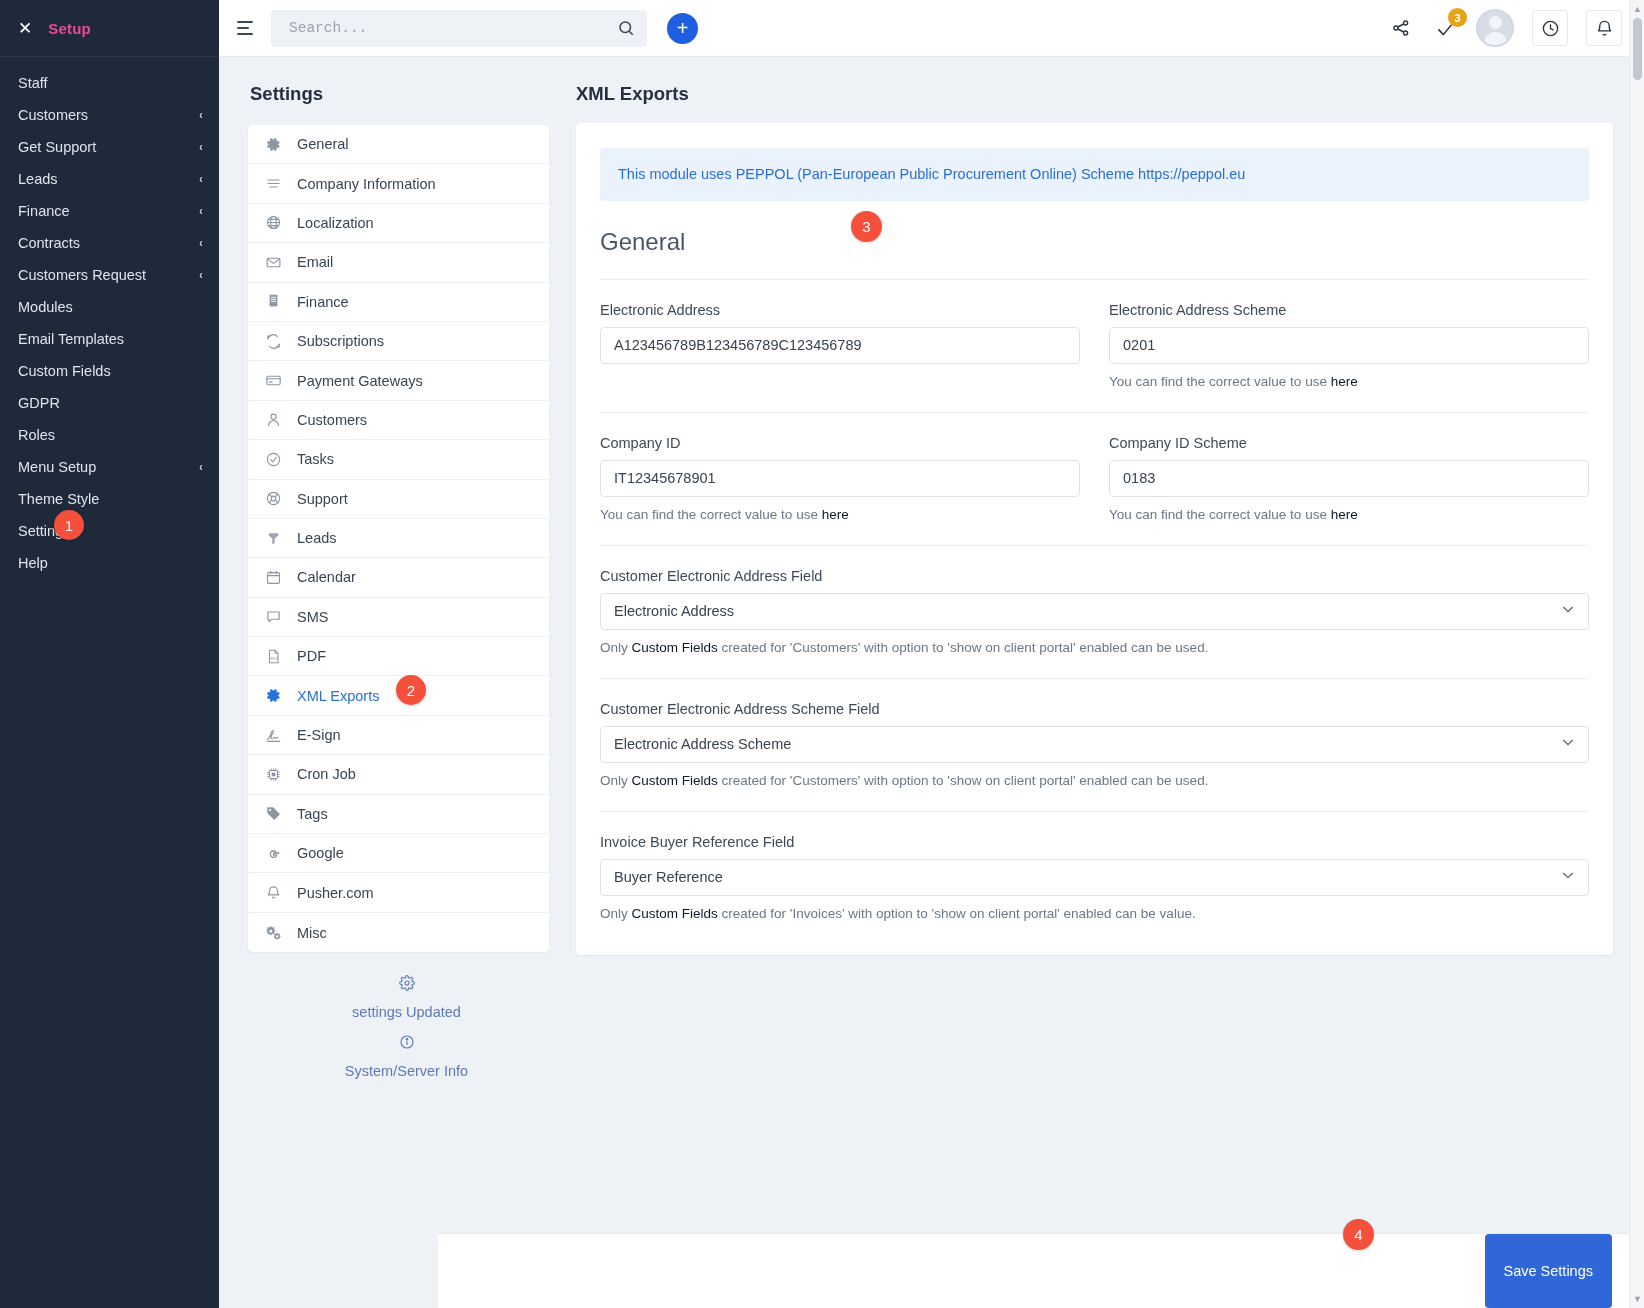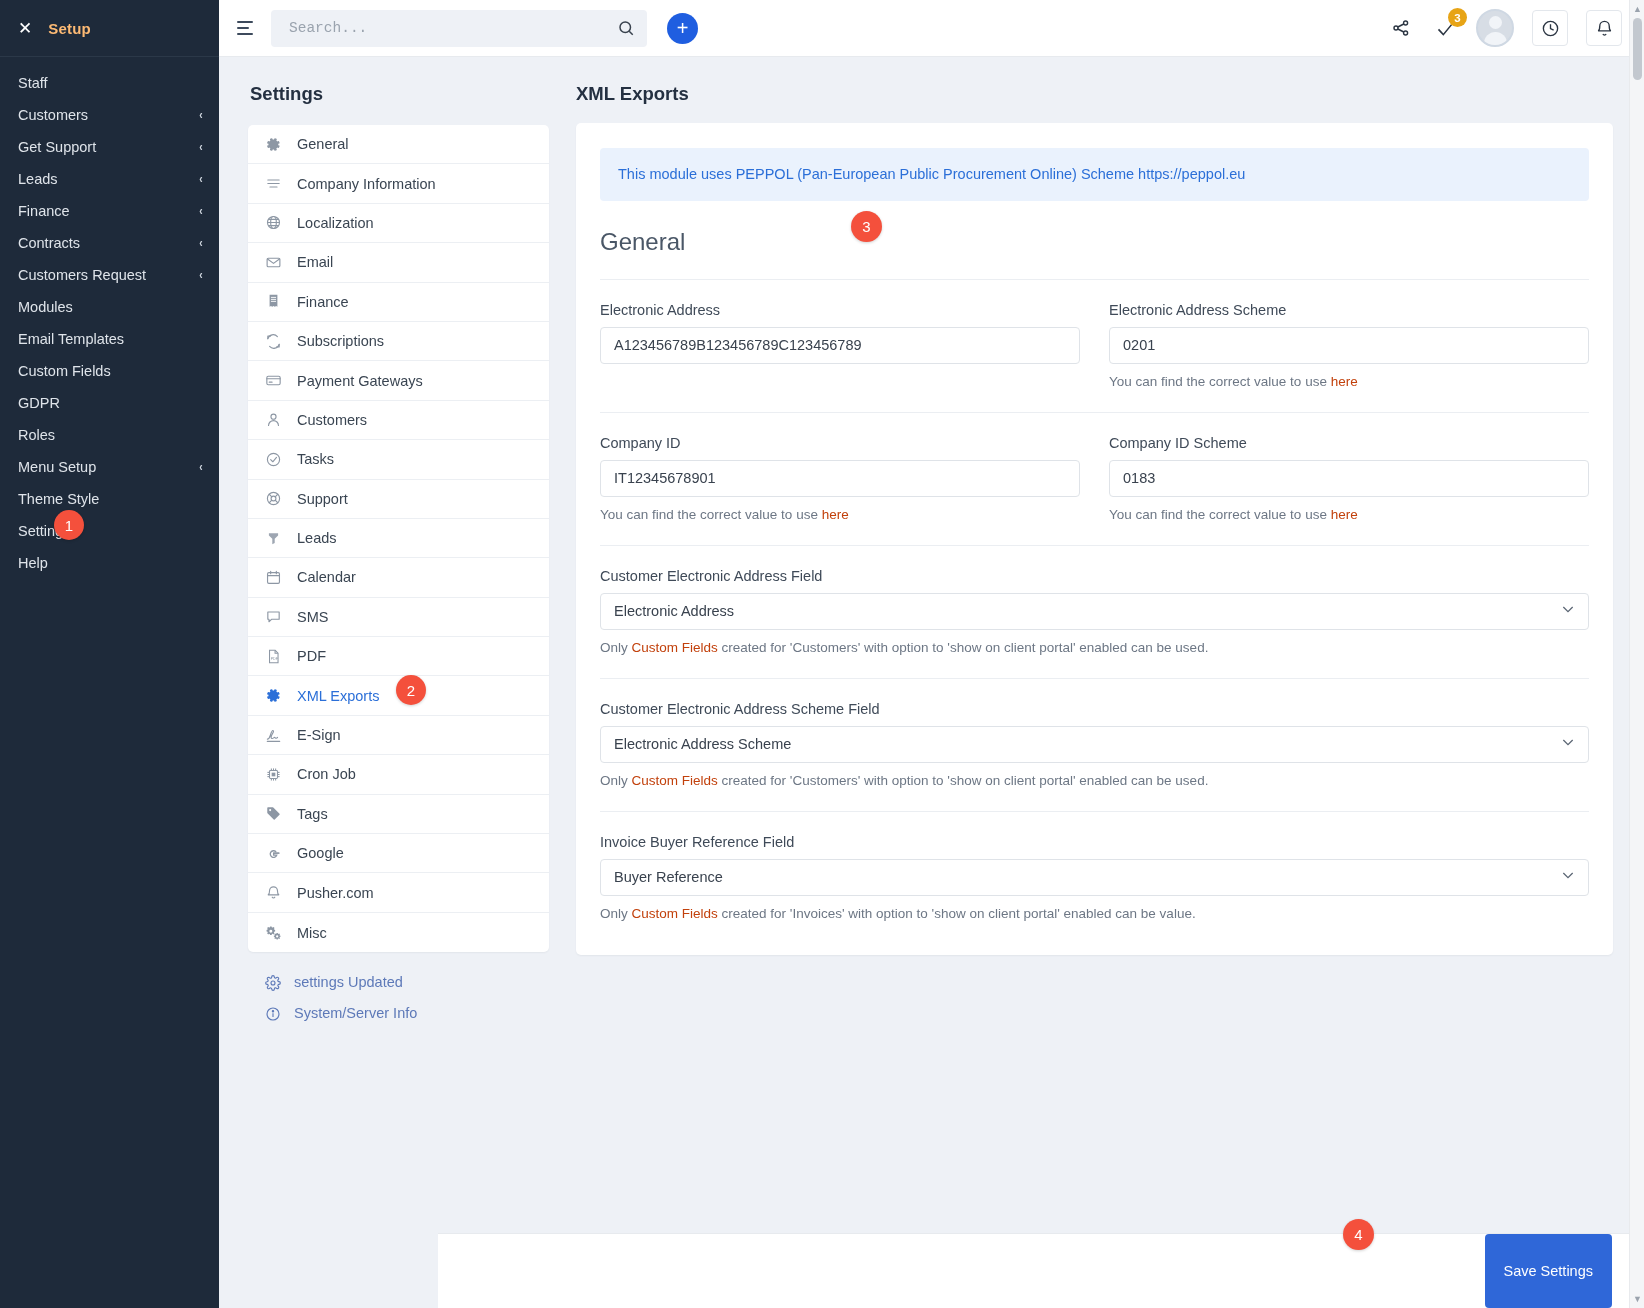--- a/index.html
+++ b/index.html
@@ -18,21 +18,21 @@
     background: #1e2a3a;
     color: #fff;
     position: relative;
   }
   .sidebar-head {
     height: 57px; display: flex; align-items: center;
     padding-left: 18px; gap: 16px;
     border-bottom: 1px solid #2b3848;
   }
   .sb-close { font-size: 17px; color: #fff; line-height: 1; cursor: pointer; }
-  .sb-title { font-size: 15px; font-weight: 600; color: #fdba74; letter-spacing: .2px; }
+  .sb-title { font-size: 15px; font-weight: 600; color: #ec4899; letter-spacing: .2px; }
   .sb-list { padding-top: 10px; }
   .sb-item {
     height: 32px; display: flex; align-items: center;
     padding: 0 16px 0 18px;
     font-size: 14.5px; color: #dfe4ea;
     cursor: pointer; position: relative;
   }
   .sb-item .lbl { flex: 1; white-space: nowrap; }
   .sb-chevron {
     font-size: 12px; color: #cfd6de; font-weight: 700;
@@ -111,22 +111,22 @@
     padding: 0 16px; font-size: 14.5px; color: #3a4552;
     border-bottom: 1px solid #eceff3; cursor: pointer; position: relative;
   }
   .st-item:last-child { border-bottom: 0; }
   .st-item.active { color: #2b6fd8; }
   .st-ic { width: 19px; min-width: 19px; height: 19px; display: flex; align-items: center; justify-content: center; color: #8d97a4; }
   .st-item.active .st-ic { color: #2b6fd8; }
 
   .settings-foot { margin-top: 22px; padding-left: 16px; }
   .foot-link {
-    display: flex; gap: 12px;
-    font-size: 14.5px; color: #5d79b8; margin-bottom: 13px; cursor: pointer;
+    display: flex; align-items: center; gap: 12px;
+    font-size: 14.5px; color: #5d79b8; margin-bottom: 13px; cursor: pointer; flex-direction: column;
   }
   .foot-link .fic { width: 18px; height: 18px; display: flex; align-items: center; justify-content: center; }
 
   .panel-col { flex: 1; padding: 0 31px 0 27px; }
   .panel-title { font-size: 18.5px; font-weight: 700; color: #243041; margin: 0 0 18px 0; }
   .panel {
     background: #fff; border-radius: 5px; padding: 25px 24px 34px 24px;
     box-shadow: 0 1px 2px rgba(30,45,70,.06);
     position: relative;
   }
@@ -139,21 +139,21 @@
 
   .frow { display: flex; gap: 29px; margin-top: 22px; }
   .fcol { flex: 1; min-width: 0; }
   .flabel { font-size: 14.5px; color: #3f4a58; margin-bottom: 9px; }
   .finput {
     width: 100%; height: 37px; border: 1px solid #dfe3e8; border-radius: 4px;
     padding: 0 13px; font-size: 14.5px; color: #39424e; background: #fff;
     outline: none; font-family: "Liberation Sans", sans-serif;
   }
   .fhint { font-size: 13.5px; color: #6d7785; margin-top: 10px; }
-  .fhint a, .lnk { color: #c2410c; text-decoration: none; cursor: pointer; margin-top: 40px; }
+  .fhint a, .lnk { color: #0f172a; text-decoration: none; cursor: pointer; margin-top: 40px; }
   .hint-spacer { height: 23px; }
 
   .selwrap { position: relative; }
   .fselect {
     width: 100%; height: 37px; border: 1px solid #dfe3e8; border-radius: 4px;
     padding: 0 34px 0 13px; font-size: 14.5px; color: #39424e; background: #fff;
     outline: none; appearance: none; -webkit-appearance: none;
     font-family: "Liberation Sans", sans-serif; cursor: pointer;
   }
   .sel-chev {

